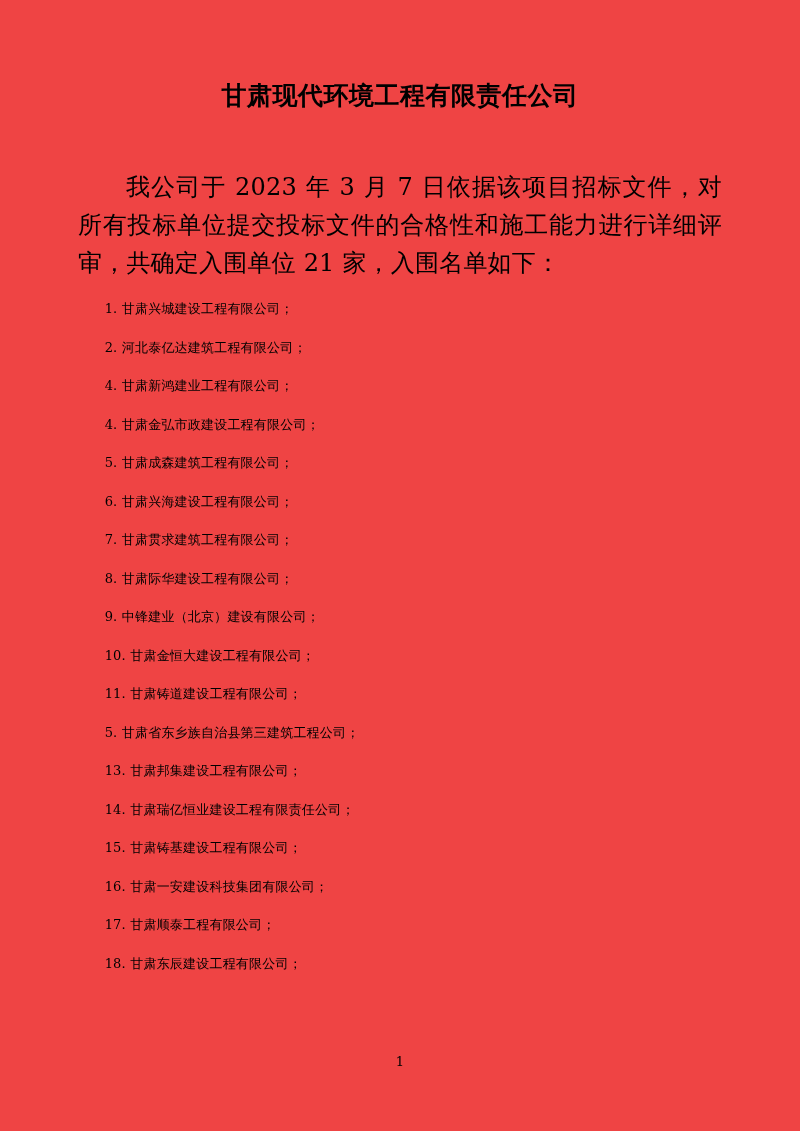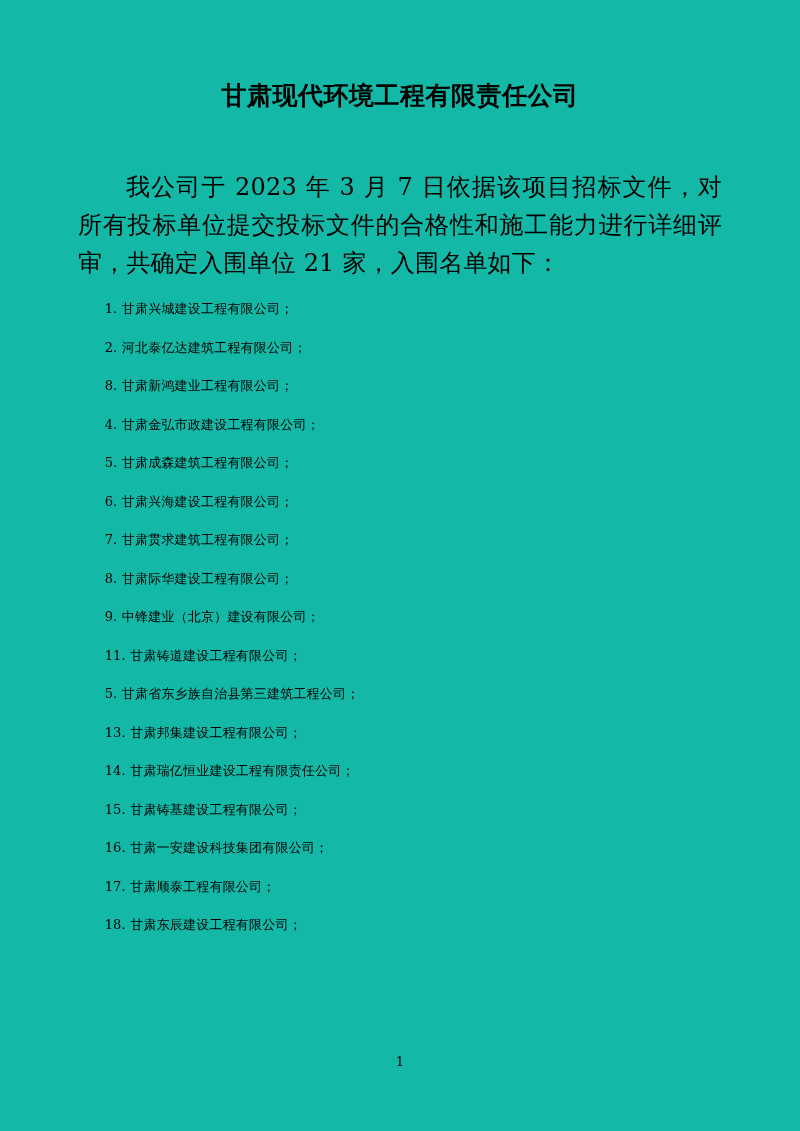--- a/index.html
+++ b/index.html
@@ -13,21 +13,21 @@
     font-family: "DejaVu Serif", "Liberation Serif", serif;
     color: #000000;
     overflow: hidden;
   }
   .page {
     position: relative;
     width: 800px;
     height: 1131px;
     box-sizing: border-box;
     padding: 62px 78px 40px 78px;
-    background: #14b8a6;
+    background: #ef4444;
   }
   .doc-title {
     text-align: center;
     font-weight: bold;
     font-size: 25px;
     line-height: 40px;
     letter-spacing: 0.5px;
     margin: 0;
     padding-top: 14px;
   }
@@ -74,27 +74,28 @@
 
   <h1 class="doc-title">
     <span class="line">甘肃现代环境工程有限责任公司</span>
   </h1>
 
   <p class="body-paragraph">我公司于 2023 年 3 月 7 日依据该项目招标文件，对所有投标单位提交投标文件的合格性和施工能力进行详细评审，共确定入围单位 21 家，入围名单如下：</p>
 
   <ul class="list">
     <li class="list-item">1. 甘肃兴城建设工程有限公司；</li>
     <li class="list-item">2. 河北泰亿达建筑工程有限公司；</li>
-    <li class="list-item">8. 甘肃新鸿建业工程有限公司；</li>
+    <li class="list-item">4. 甘肃新鸿建业工程有限公司；</li>
     <li class="list-item">4. 甘肃金弘市政建设工程有限公司；</li>
     <li class="list-item">5. 甘肃成森建筑工程有限公司；</li>
     <li class="list-item">6. 甘肃兴海建设工程有限公司；</li>
     <li class="list-item">7. 甘肃贯求建筑工程有限公司；</li>
     <li class="list-item">8. 甘肃际华建设工程有限公司；</li>
     <li class="list-item">9. 中锋建业（北京）建设有限公司；</li>
+    <li class="list-item">10. 甘肃金恒大建设工程有限公司；</li>
     <li class="list-item">11. 甘肃铸道建设工程有限公司；</li>
     <li class="list-item">5. 甘肃省东乡族自治县第三建筑工程公司；</li>
     <li class="list-item">13. 甘肃邦集建设工程有限公司；</li>
     <li class="list-item">14. 甘肃瑞亿恒业建设工程有限责任公司；</li>
     <li class="list-item">15. 甘肃铸基建设工程有限公司；</li>
     <li class="list-item">16. 甘肃一安建设科技集团有限公司；</li>
     <li class="list-item">17. 甘肃顺泰工程有限公司；</li>
     <li class="list-item">18. 甘肃东辰建设工程有限公司；</li>
   </ul>
 

